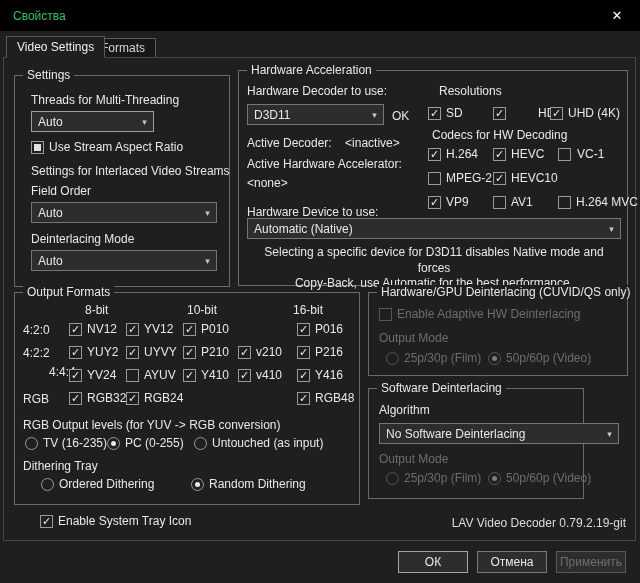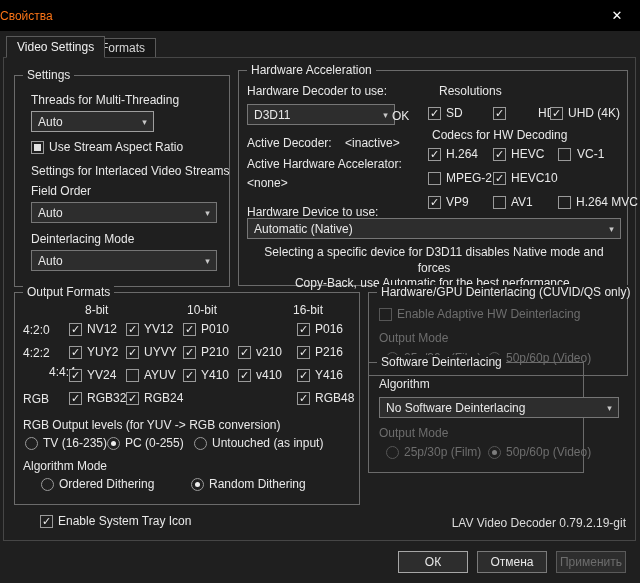--- a/index.html
+++ b/index.html
@@ -1,18 +1,18 @@
 <!DOCTYPE html>
 <html><head>
 <meta charset="utf-8">
 <style>
   html,body{margin:0;padding:0;background:#101010;}
   .window{position:relative;width:640px;height:583px;background:#1f1f1f;font-family:"Liberation Sans",sans-serif;font-size:12px;color:#e8e8e8;overflow:hidden;}
   .titlebar{position:absolute;left:0;top:0;width:640px;height:31px;background:#000;display:flex;align-items:center;}
-  .title{color:#f97316;}
+  .title{margin-left:13px;color:#22c55e;}
   .close{margin-left:auto;width:46px;height:31px;display:flex;align-items:center;justify-content:center;color:#fff;font-size:13px;}
   .tab{position:absolute;border:1px solid #5a5a5a;background:#171717;color:#d6d6d6;padding:0 10px;display:flex;align-items:center;box-sizing:border-box;}
   .tab.active{background:#1f1f1f;border-bottom-color:#1f1f1f;z-index:3;color:#f0f0f0;}
   .pane{position:absolute;left:3px;top:57px;width:633px;height:484px;border:1px solid #464646;box-sizing:border-box;z-index:1;}
   .group{position:absolute;border:1px solid #6b6b6b;box-sizing:border-box;z-index:2;}
   .gtitle{position:absolute;top:-8px;left:8px;background:#1f1f1f;padding:0 4px;white-space:nowrap;}
   .lbl{position:absolute;white-space:nowrap;}
   .dd{position:absolute;height:21px;background:#2d2d2d;border:1px solid #767676;box-sizing:border-box;display:flex;align-items:center;}
   .dd.focus{border-color:#9e9e9e;}
   .dd .val{flex:1;padding-left:6px;white-space:nowrap;overflow:hidden;}
@@ -71,21 +71,21 @@
     <span class="lbl" style="left:16px;top:156px;">Deinterlacing Mode</span>
     <div class="dd" style="left:16px;top:174px;width:186px;">
       <span class="val">Auto</span>
       <span class="arr">▾</span>
     </div>
   </div>
 
   <div class="group" style="left:238px;top:70px;width:390px;height:216px;padding-left:45px;">
     <span class="gtitle">Hardware Acceleration</span>
     <span class="lbl" style="left:8px;top:13px;">Hardware Decoder to use:</span>
-    <div class="dd" style="left:8px;top:33px;width:148px;">
+    <div class="dd" style="left:8px;top:33px;width:137px;">
       <span class="val">D3D11</span>
       <span class="arr">▾</span>
     </div>
     <span class="lbl" style="left:153px;top:38px;">OK</span>
     <span class="lbl" style="left:8px;top:65px;">
       <span>Active Decoder:</span>
       <span style="margin-left:10px;">&lt;inactive&gt;</span>
     </span>
     <span class="lbl" style="left:8px;top:86px;">Active Hardware Accelerator:</span>
     <span class="lbl" style="left:8px;top:105px;">&lt;none&gt;</span>
@@ -235,21 +235,21 @@
       </label>
     <label class="rb checked" style="left:92px;top:143px;">
         <span class="circle"></span>
         <span>PC (0-255)</span>
       </label>
     <label class="rb" style="left:179px;top:143px;">
         <span class="circle"></span>
         <span>Untouched (as input)</span>
       </label>
 
-    <span class="lbl" style="left:8px;top:166px;">Algorithm Mode</span>
+    <span class="lbl" style="left:8px;top:166px;">Dithering Tray</span>
     <label class="rb" style="left:26px;top:184px;">
         <span class="circle"></span>
         <span>Ordered Dithering</span>
       </label>
     <label class="rb checked" style="left:176px;top:184px;">
         <span class="circle"></span>
         <span>Random Dithering</span>
       </label>
   </div>
 
@@ -263,21 +263,21 @@
     <label class="rb disabled" style="left:17px;top:58px;">
         <span class="circle"></span>
         <span>25p/30p (Film)</span>
       </label>
     <label class="rb disabled checked" style="left:119px;top:58px;">
         <span class="circle"></span>
         <span>50p/60p (Video)</span>
       </label>
   </div>
 
-  <div class="group" style="left:368px;top:362px;width:216px;height:111px;">
+  <div class="group" style="left:368px;top:388px;width:216px;height:111px;">
     <span class="gtitle">Software Deinterlacing</span>
     <span class="lbl" style="left:10px;top:14px;">Algorithm</span>
     <div class="dd" style="left:10px;top:34px;width:240px;">
       <span class="val">No Software Deinterlacing</span>
       <span class="arr">▾</span>
     </div>
     <span class="lbl disabled" style="left:10px;top:63px;">Output Mode</span>
     <label class="rb disabled" style="left:17px;top:82px;">
         <span class="circle"></span>
         <span>25p/30p (Film)</span>

